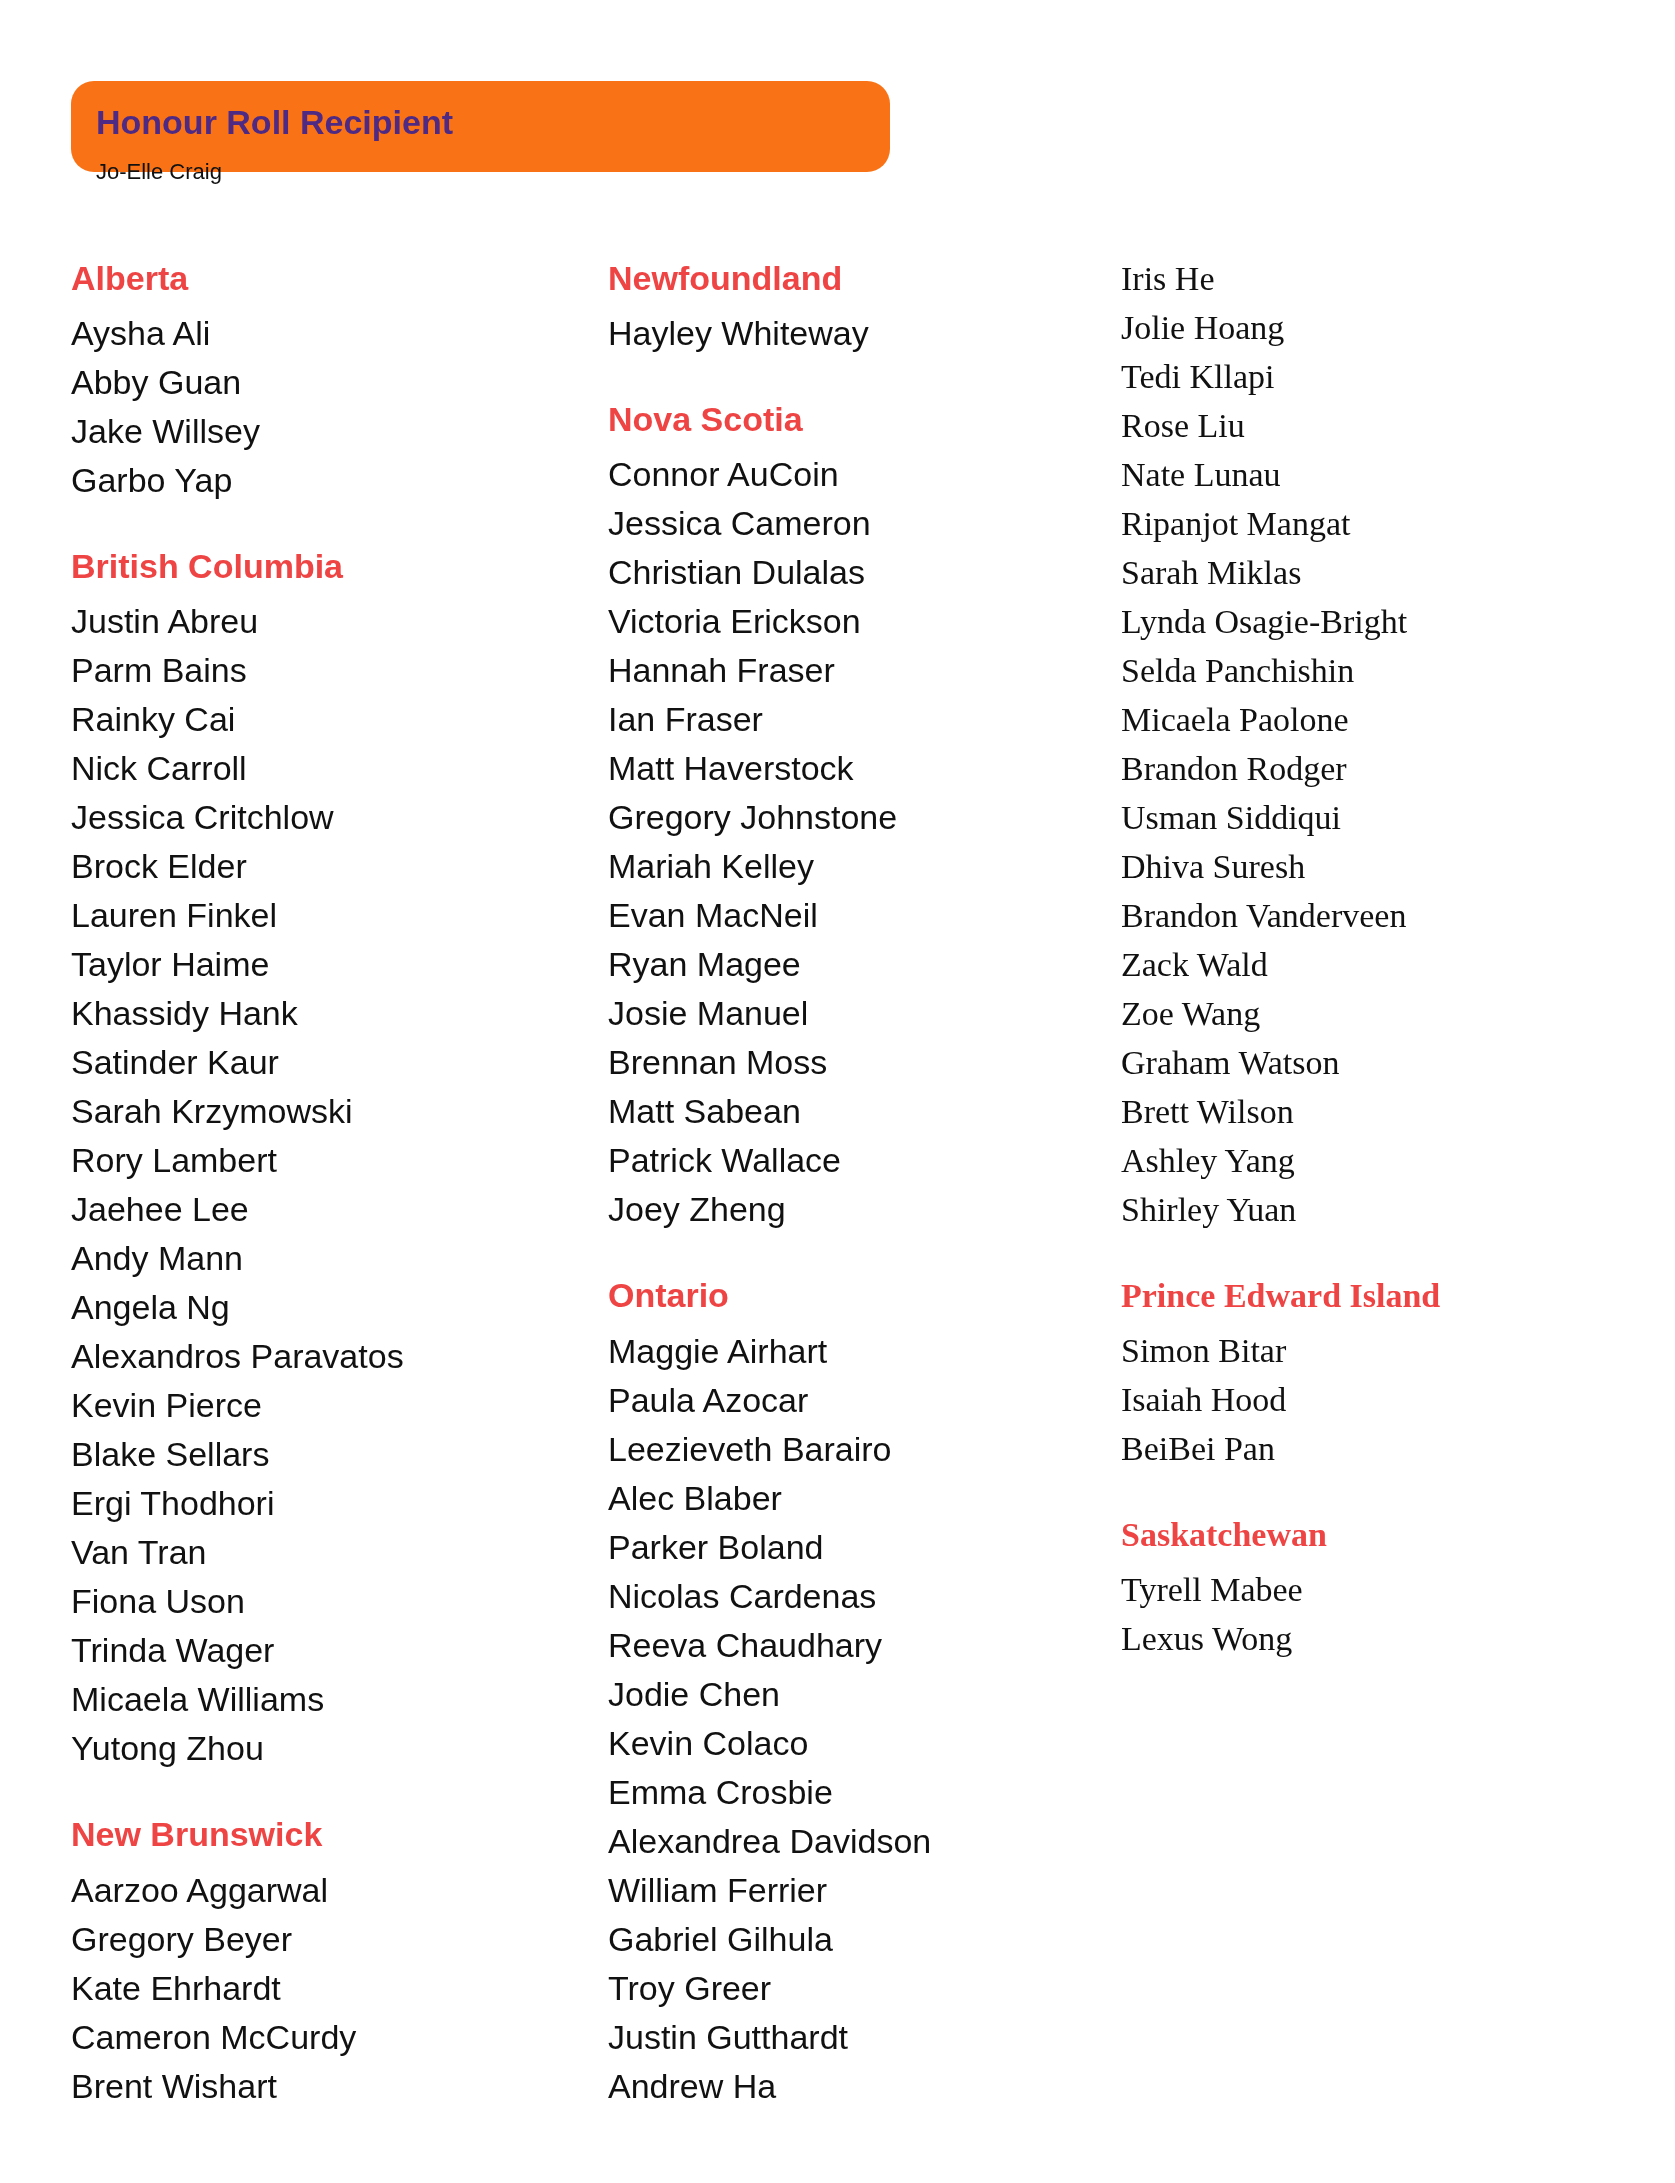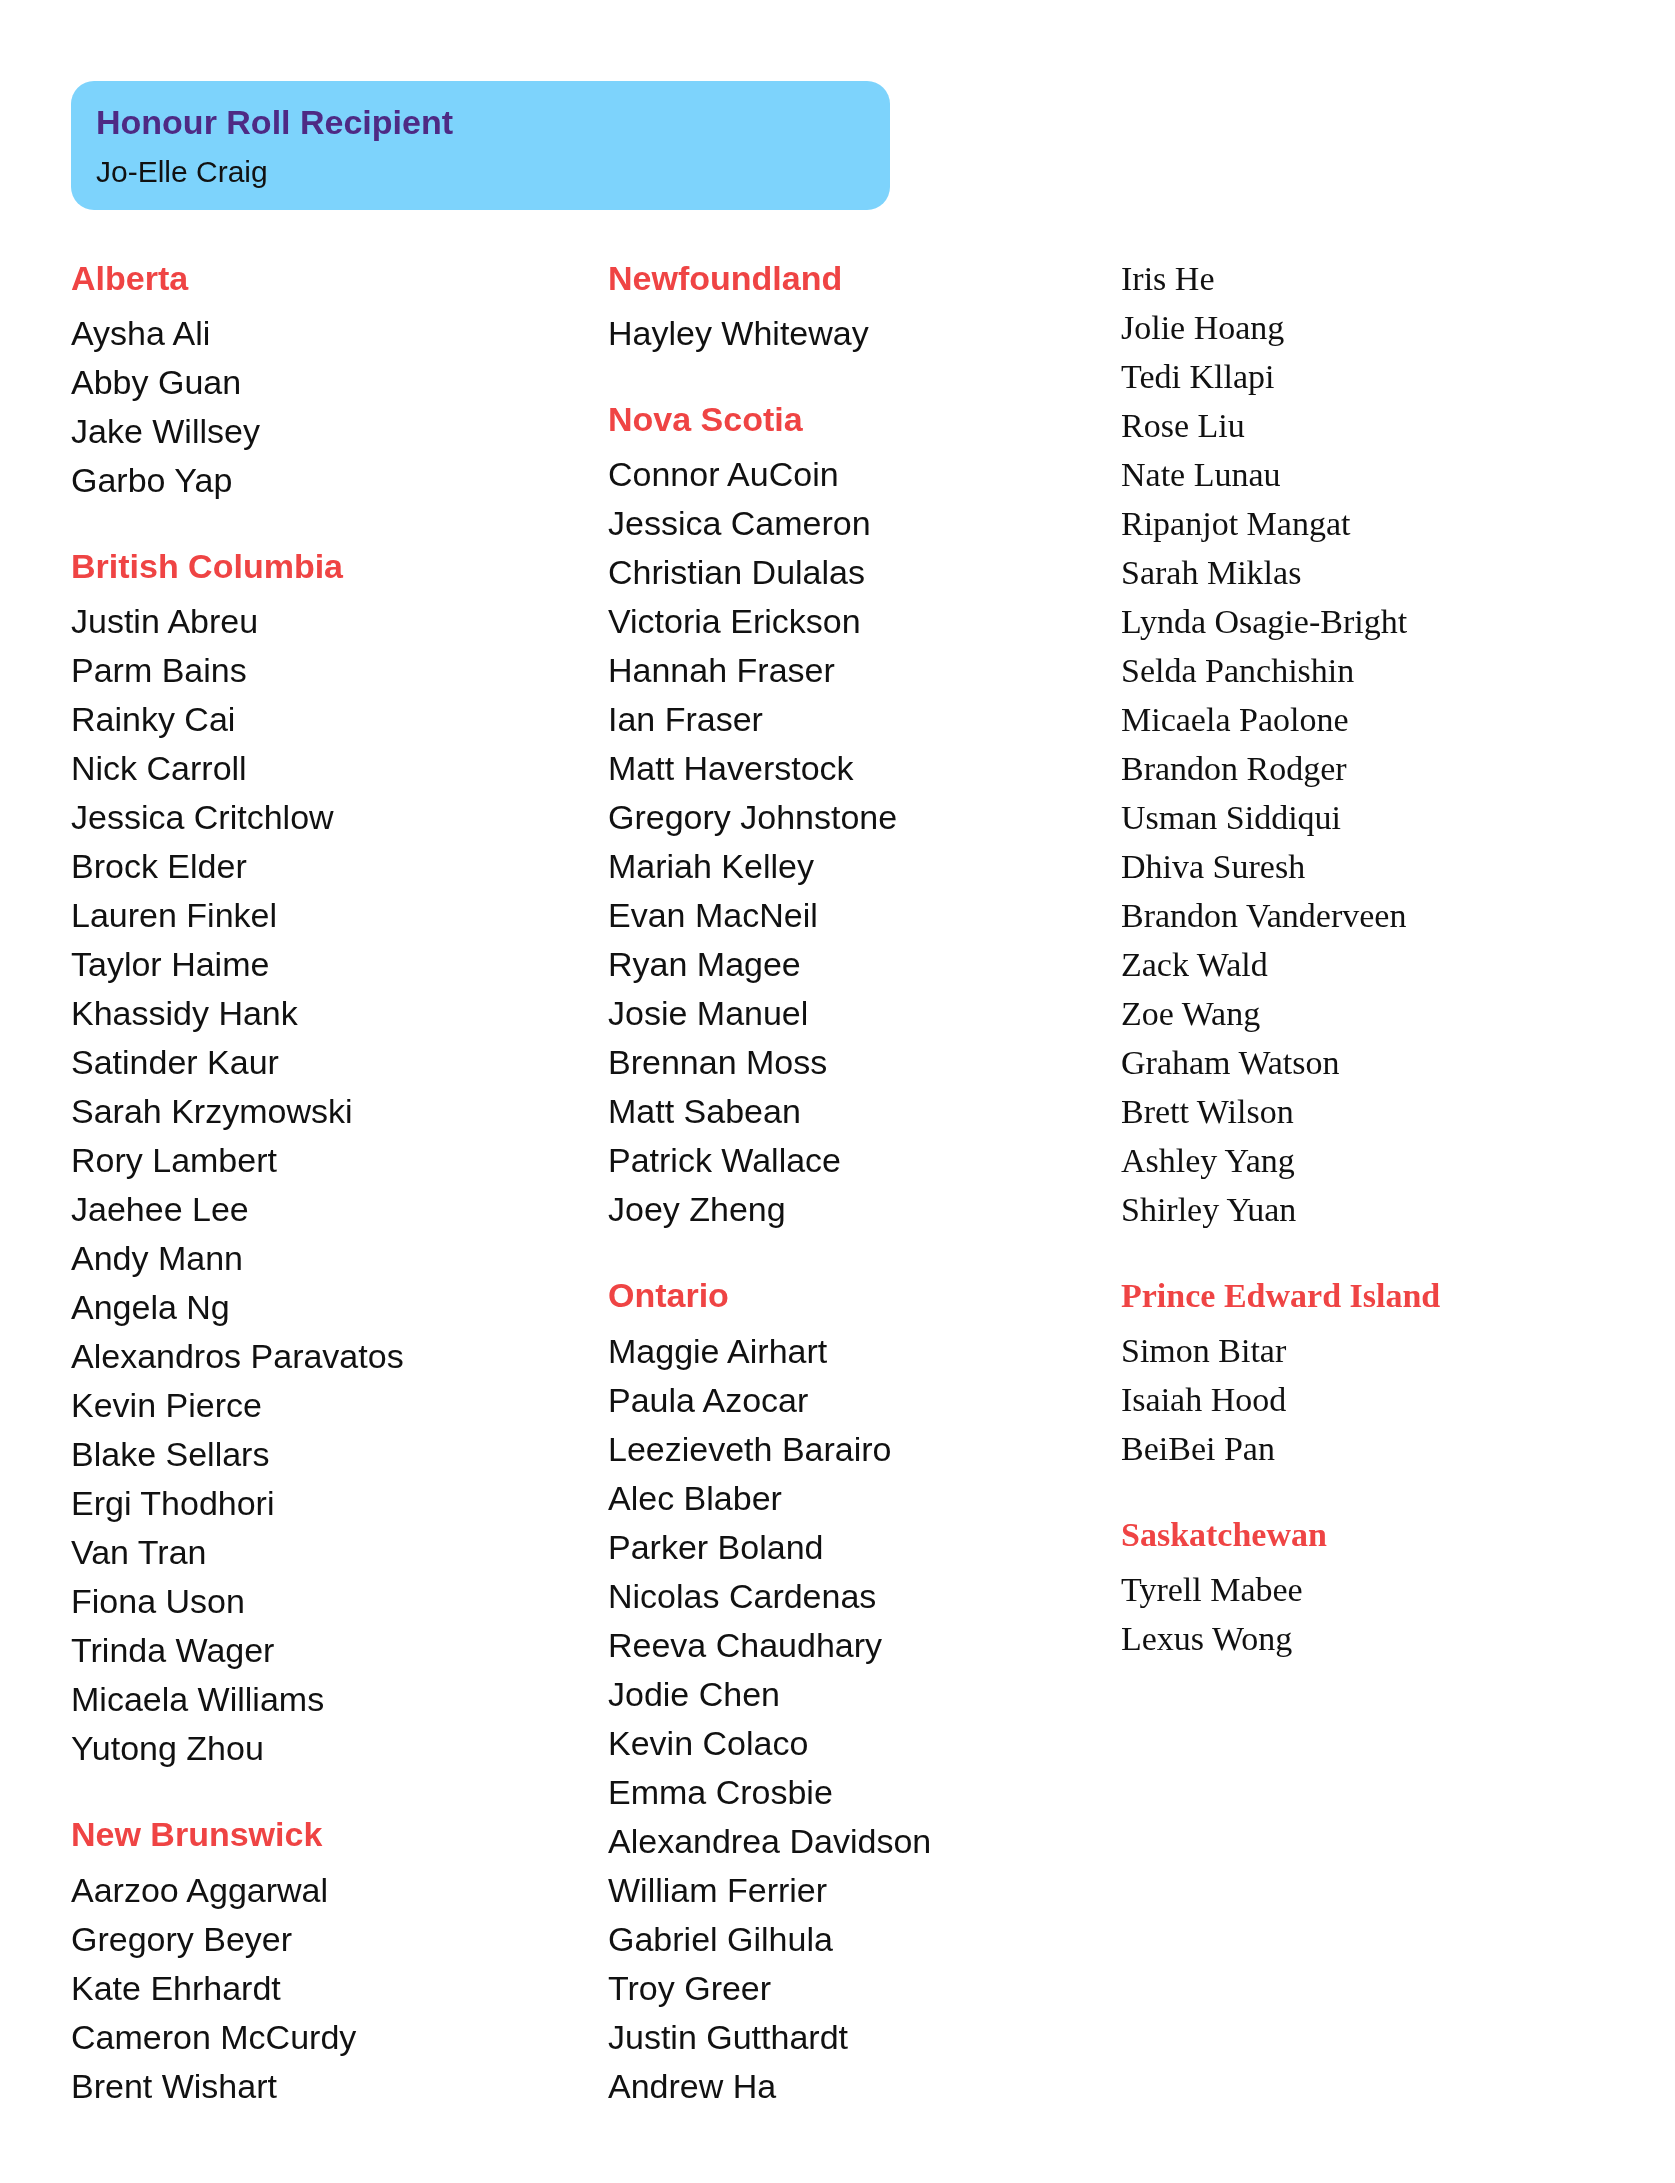--- a/index.html
+++ b/index.html
@@ -13,34 +13,34 @@
       position: relative;
       overflow: hidden;
       font-family: "Liberation Sans", "DejaVu Sans", sans-serif;
       color: #111111;
     }
     .recipient-box {
       position: absolute;
       left: 71px;
       top: 81px;
       width: 819px;
-      height: 129px;
-      background: #7dd3fc;
+      height: 91px;
+      background: #f97316;
       border-radius: 23px;
       box-sizing: border-box;
       padding: 16.7px 0 0 25px;
     }
     .recipient-label {
       font-weight: bold;
       font-size: 34px;
       line-height: 49px;
       color: #4e2a84;
     }
     .recipient-name {
-      font-size: 30px;
+      font-size: 22px;
       line-height: 49px;
       color: #111111;
     }
     .column {
       position: absolute;
       top: 254px;
       width: 500px;
     }
     .col-1 { left: 71px; }
     .col-2 { left: 608px; }

